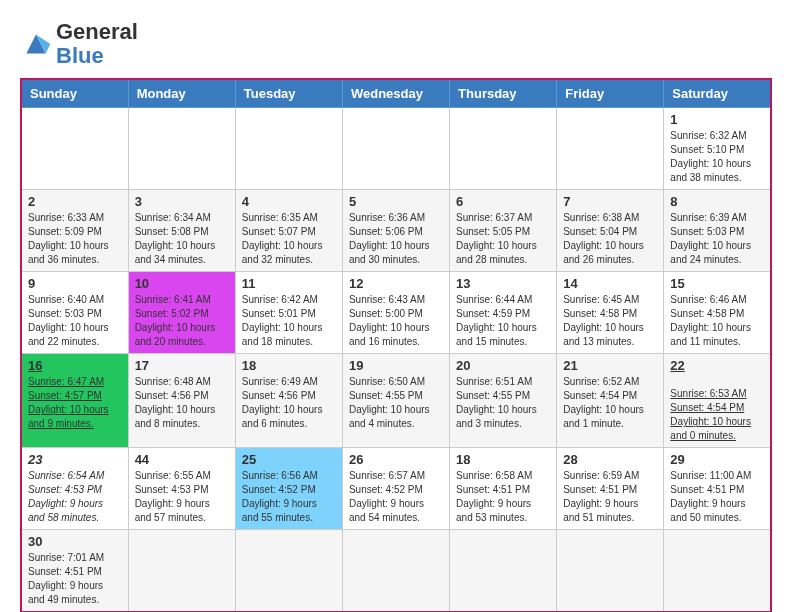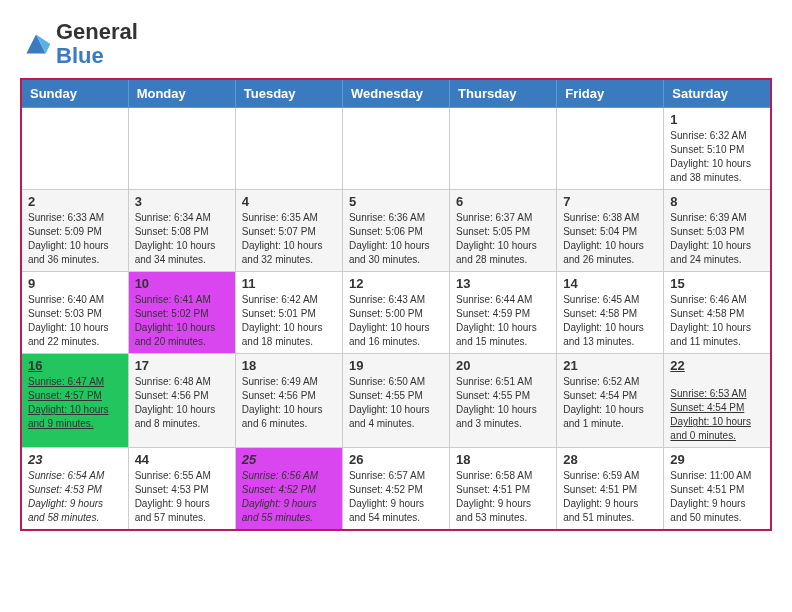--- a/index.html
+++ b/index.html
@@ -278,21 +278,21 @@
           <div class="day-info" style="white-space: pre-line;">Sunrise: 6:54 AM
 Sunset: 4:53 PM
 Daylight: 9 hours and 58 minutes.</div>
         </td>
         <td style="background-color: rgb(255, 255, 255);">
           <span class="day-number">44</span>
           <div class="day-info" style="white-space: pre-line;">Sunrise: 6:55 AM
 Sunset: 4:53 PM
 Daylight: 9 hours and 57 minutes.</div>
         </td>
-        <td style="background-color: #d946ef; font-style: italic;">
+        <td style="background-color: #7dd3fc;">
           <span class="day-number">25</span>
           <div class="day-info" style="white-space: pre-line;">Sunrise: 6:56 AM
 Sunset: 4:52 PM
 Daylight: 9 hours and 55 minutes.</div>
         </td>
         <td style="background-color: rgb(255, 255, 255);">
           <span class="day-number">26</span>
           <div class="day-info" style="white-space: pre-line;">Sunrise: 6:57 AM
 Sunset: 4:52 PM
 Daylight: 9 hours and 54 minutes.</div>
@@ -309,14 +309,28 @@
 Sunset: 4:51 PM
 Daylight: 9 hours and 51 minutes.</div>
         </td>
         <td style="background-color: rgb(255, 255, 255);">
           <span class="day-number">29</span>
           <div class="day-info" style="white-space: pre-line;">Sunrise: 11:00 AM
 Sunset: 4:51 PM
 Daylight: 9 hours and 50 minutes.</div>
         </td>
       </tr>
+      <tr>
+        <td style="background-color: rgb(245, 245, 245);">
+          <span class="day-number">30</span>
+          <div class="day-info" style="white-space: pre-line;">Sunrise: 7:01 AM
+Sunset: 4:51 PM
+Daylight: 9 hours and 49 minutes.</div>
+        </td>
+        <td class="empty-cell"></td>
+        <td class="empty-cell"></td>
+        <td class="empty-cell"></td>
+        <td class="empty-cell"></td>
+        <td class="empty-cell"></td>
+        <td class="empty-cell"></td>
+      </tr>
     </tbody>
 </table>
 
 </body></html>

